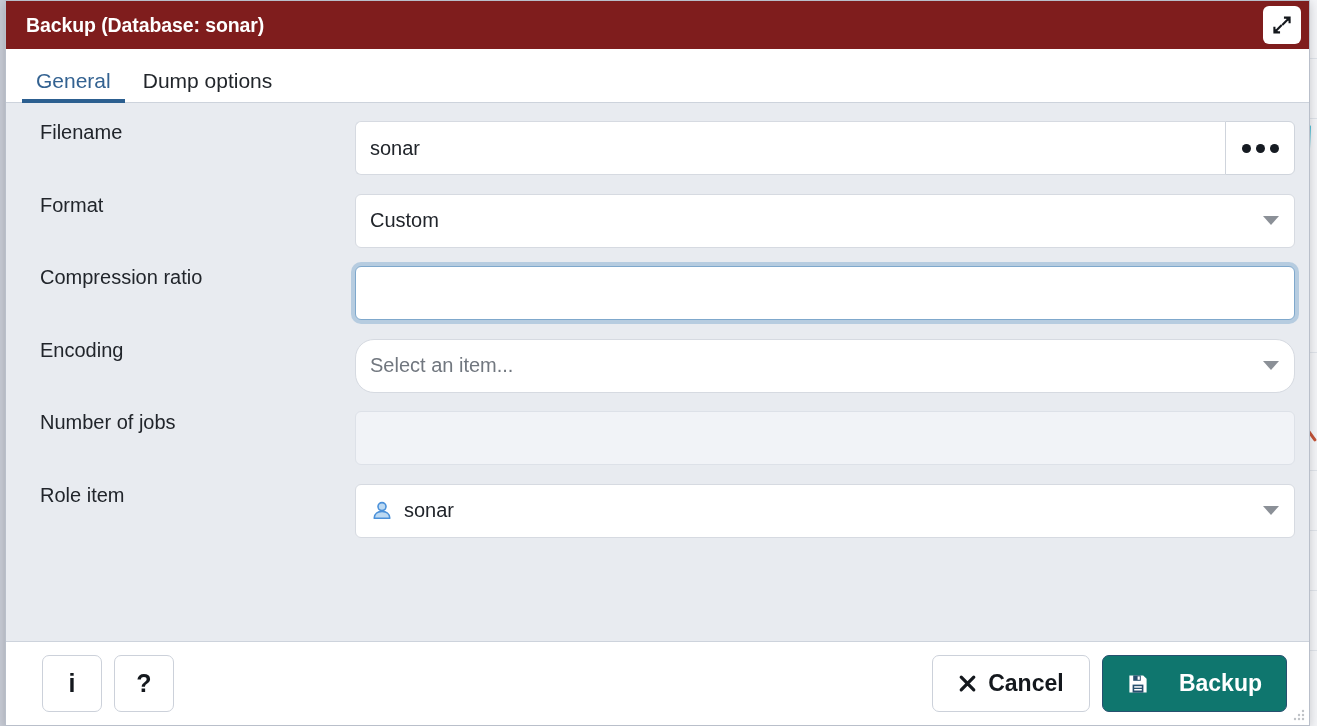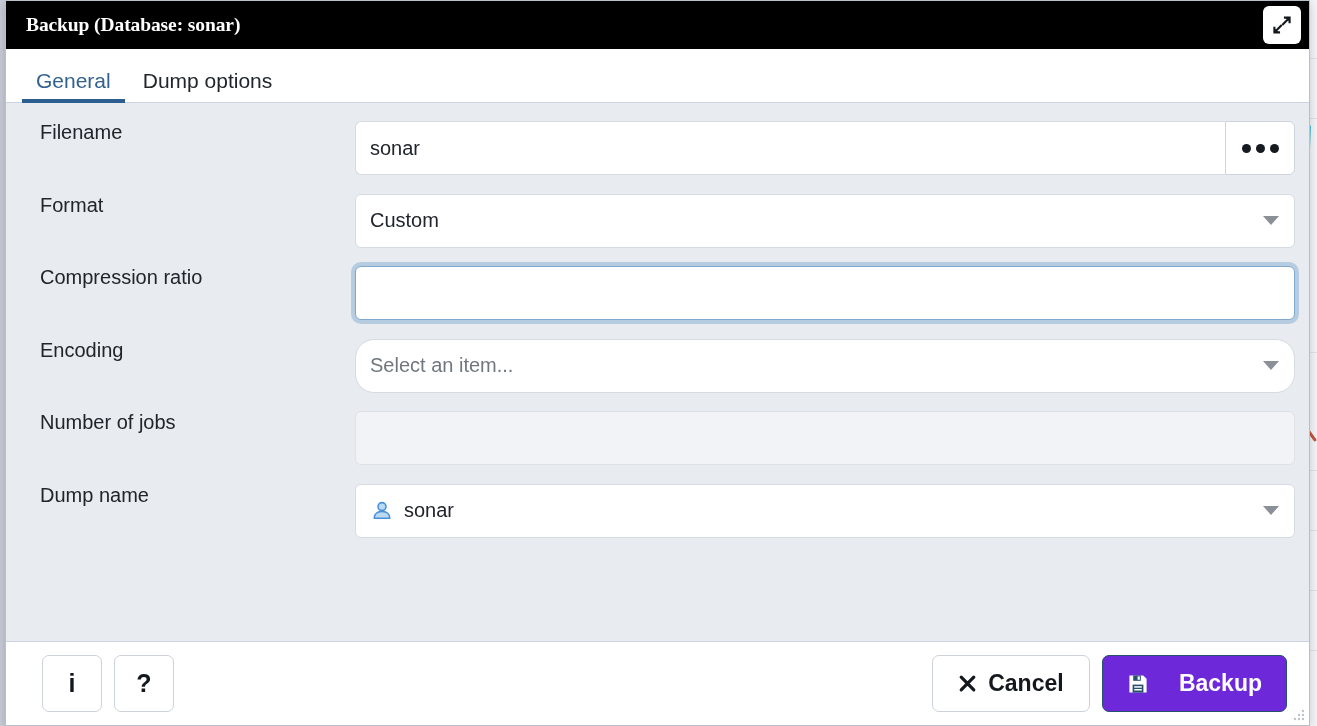--- a/index.html
+++ b/index.html
@@ -69,29 +69,28 @@
     border: 1px solid #b9bfca;
     box-sizing: border-box;
     display: flex;
     flex-direction: column;
     box-shadow: 0 2px 10px rgba(0,0,0,0.18);
   }
 
   
   .titlebar {
     height: 48px;
-    background: #000000;
+    background: #7f1d1d;
     display: flex;
     align-items: center;
     justify-content: space-between;
     padding: 0 8px 0 20px;
     box-sizing: border-box;
     flex: none;
     position: relative;
-    font-family: Liberation Serif, serif;
   }
   .titlebar-title {
     color: #ffffff;
     font-size: 19.5px;
     font-weight: bold;
     letter-spacing: -0.1px;
     white-space: nowrap;
   }
   .titlebar-btn {
     width: 38px;
@@ -288,21 +287,21 @@
     box-sizing: border-box;
     padding: 0 24px;
   }
   .btn-cancel {
     background: #ffffff;
     border: 1px solid #ccd1da;
     color: #14181d;
     min-width: 158px;
   }
   .btn-backup {
-    background: #6d28d9;
+    background: #0f766e;
     border: 1px solid #27506f;
     color: #ffffff;
     min-width: 164px;
     gap: 30px;
   }
   .resize-grip {
     position: absolute;
     right: 3px;
     bottom: 3px;
     width: 14px;
@@ -400,21 +399,21 @@
     </div>
 
     <div class="form-row">
       <div class="form-label">Number of jobs</div>
       <div class="form-control">
         <div class="input-box disabled"></div>
       </div>
     </div>
 
     <div class="form-row">
-      <div class="form-label">Dump name</div>
+      <div class="form-label">Role item</div>
       <div class="form-control">
         <div class="input-box">
           <span class="role-value">
             <svg width="24" height="24" viewBox="0 0 24 24">
               <circle cx="12" cy="7.6" r="4" fill="#bcd9f2" stroke="#4a90d9" stroke-width="1.6"></circle>
               <path d="M4.2 19.2 C4.2 14.6 8 12.4 12 12.4 C16 12.4 19.8 14.6 19.8 19.2 Z" fill="#bcd9f2" stroke="#4a90d9" stroke-width="1.6" stroke-linejoin="round"></path>
             </svg>
             <span>sonar</span>
           </span>
         </div>

